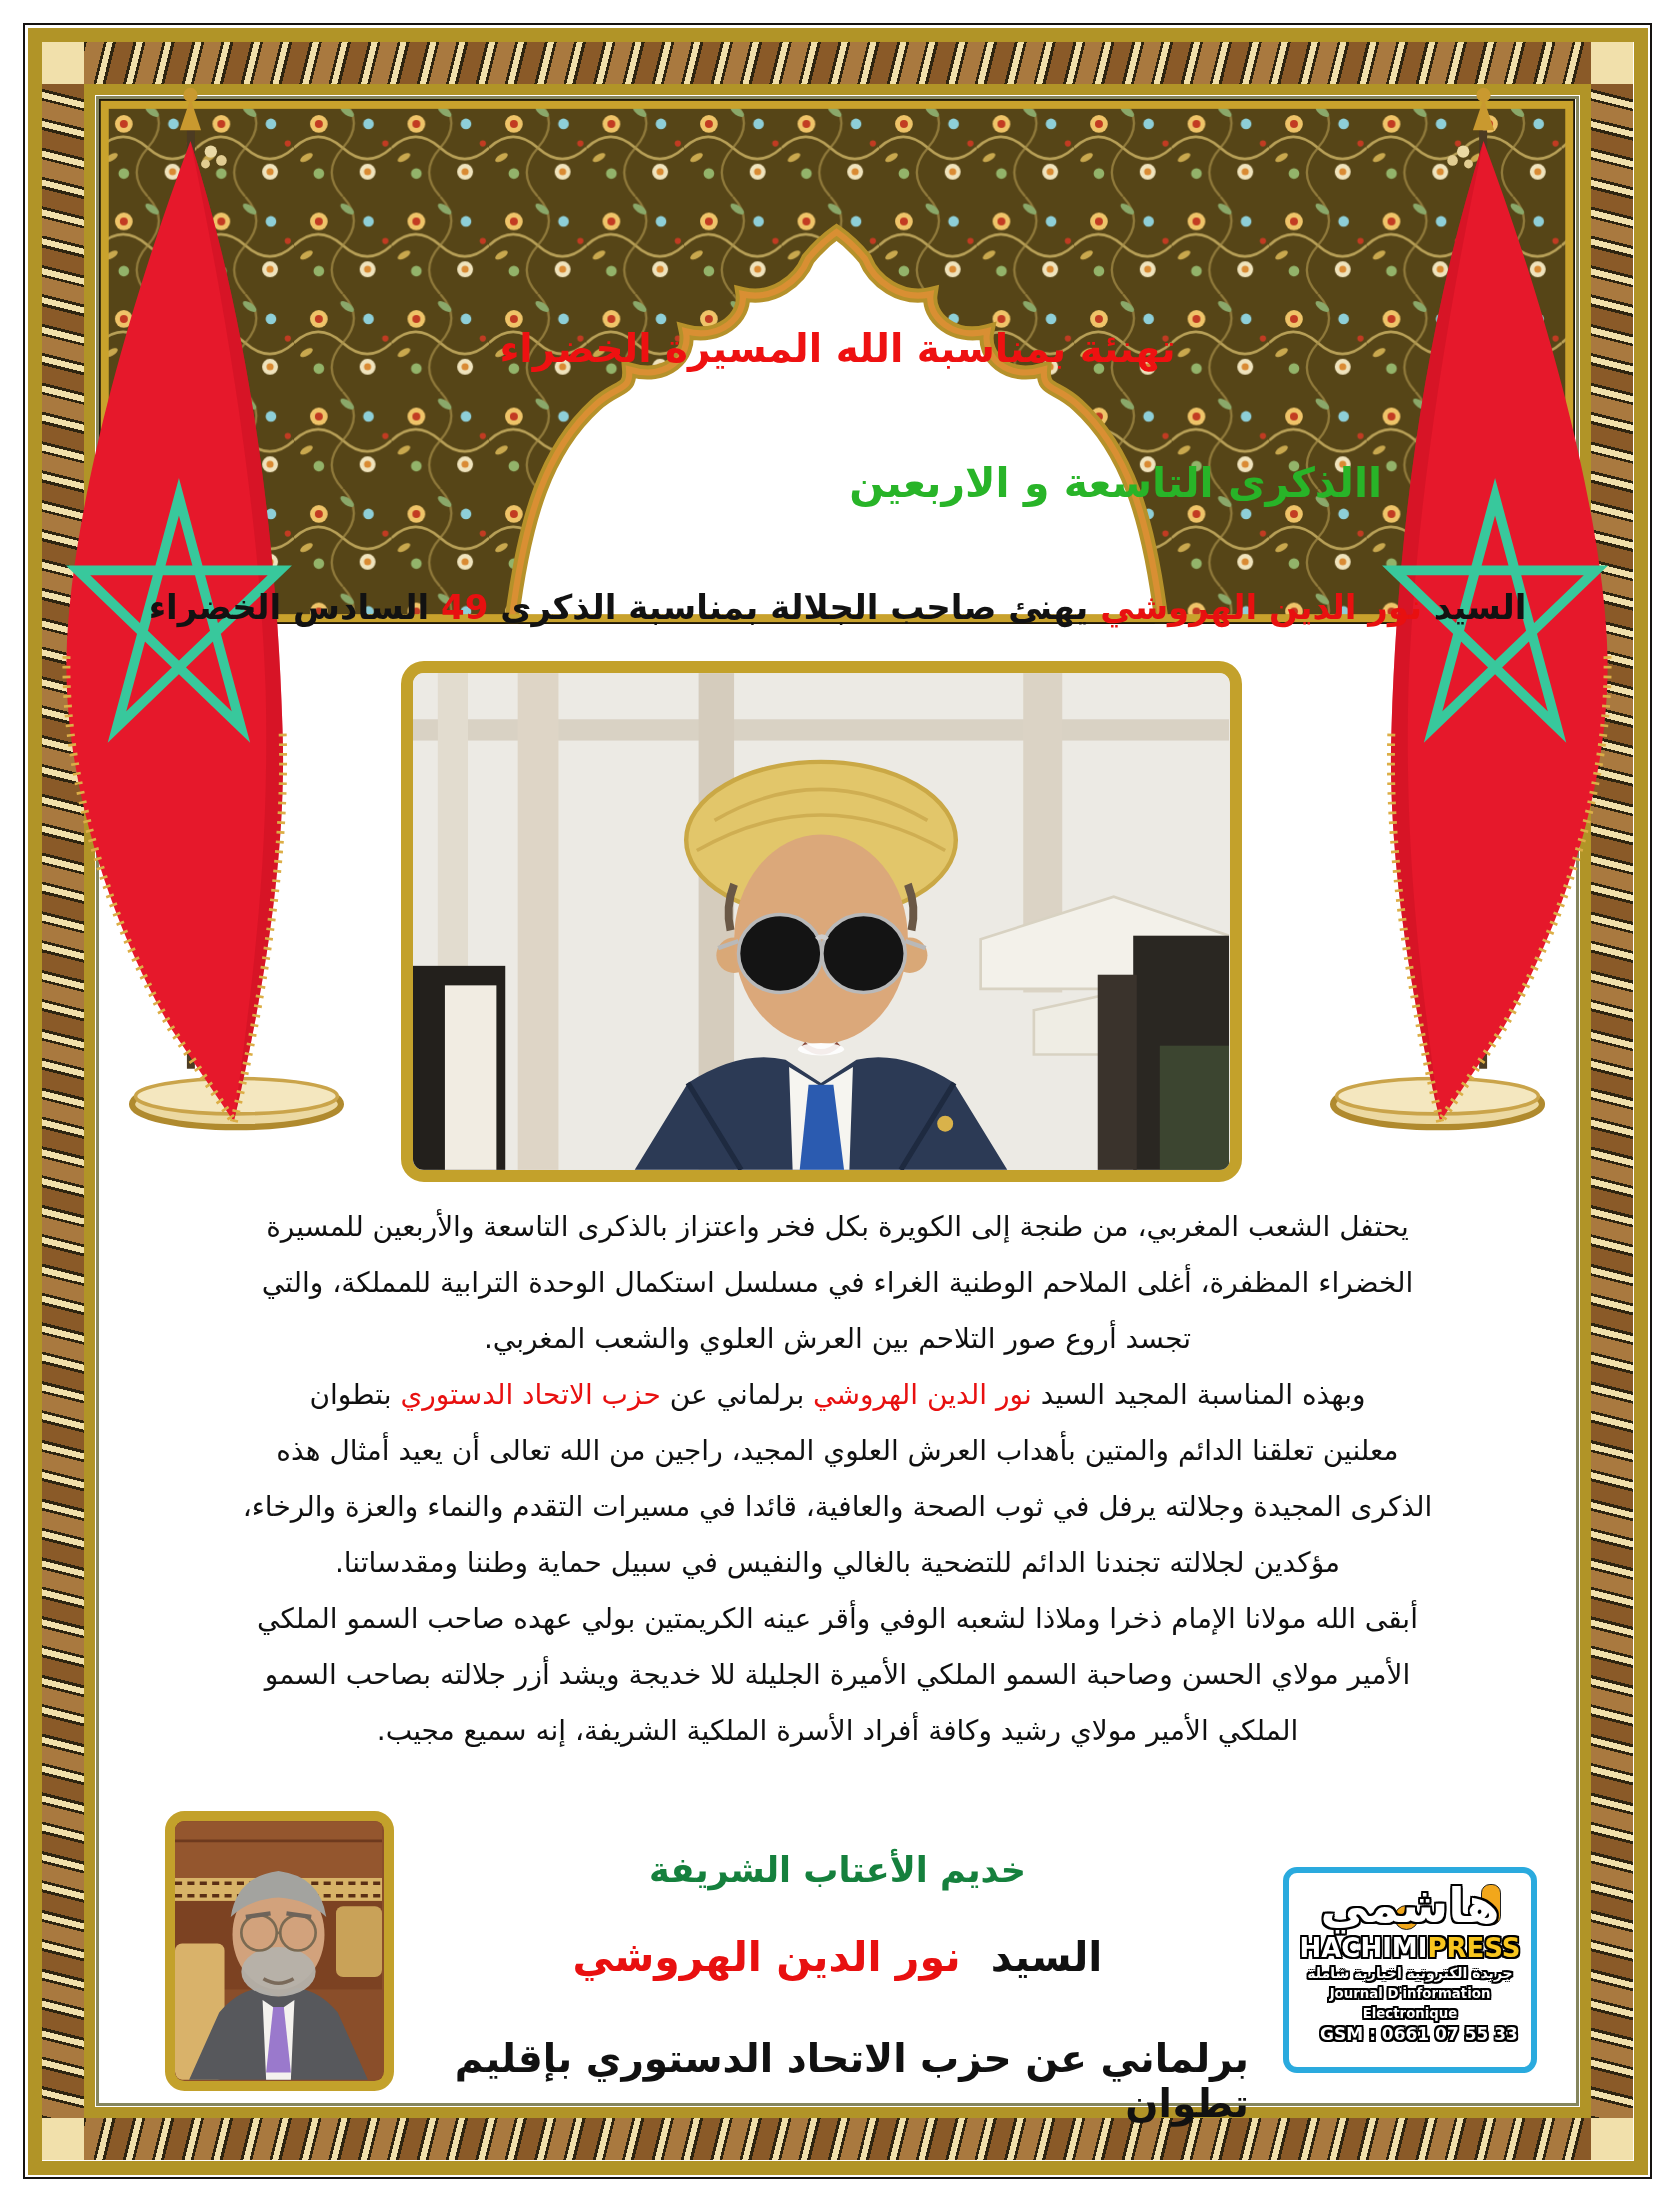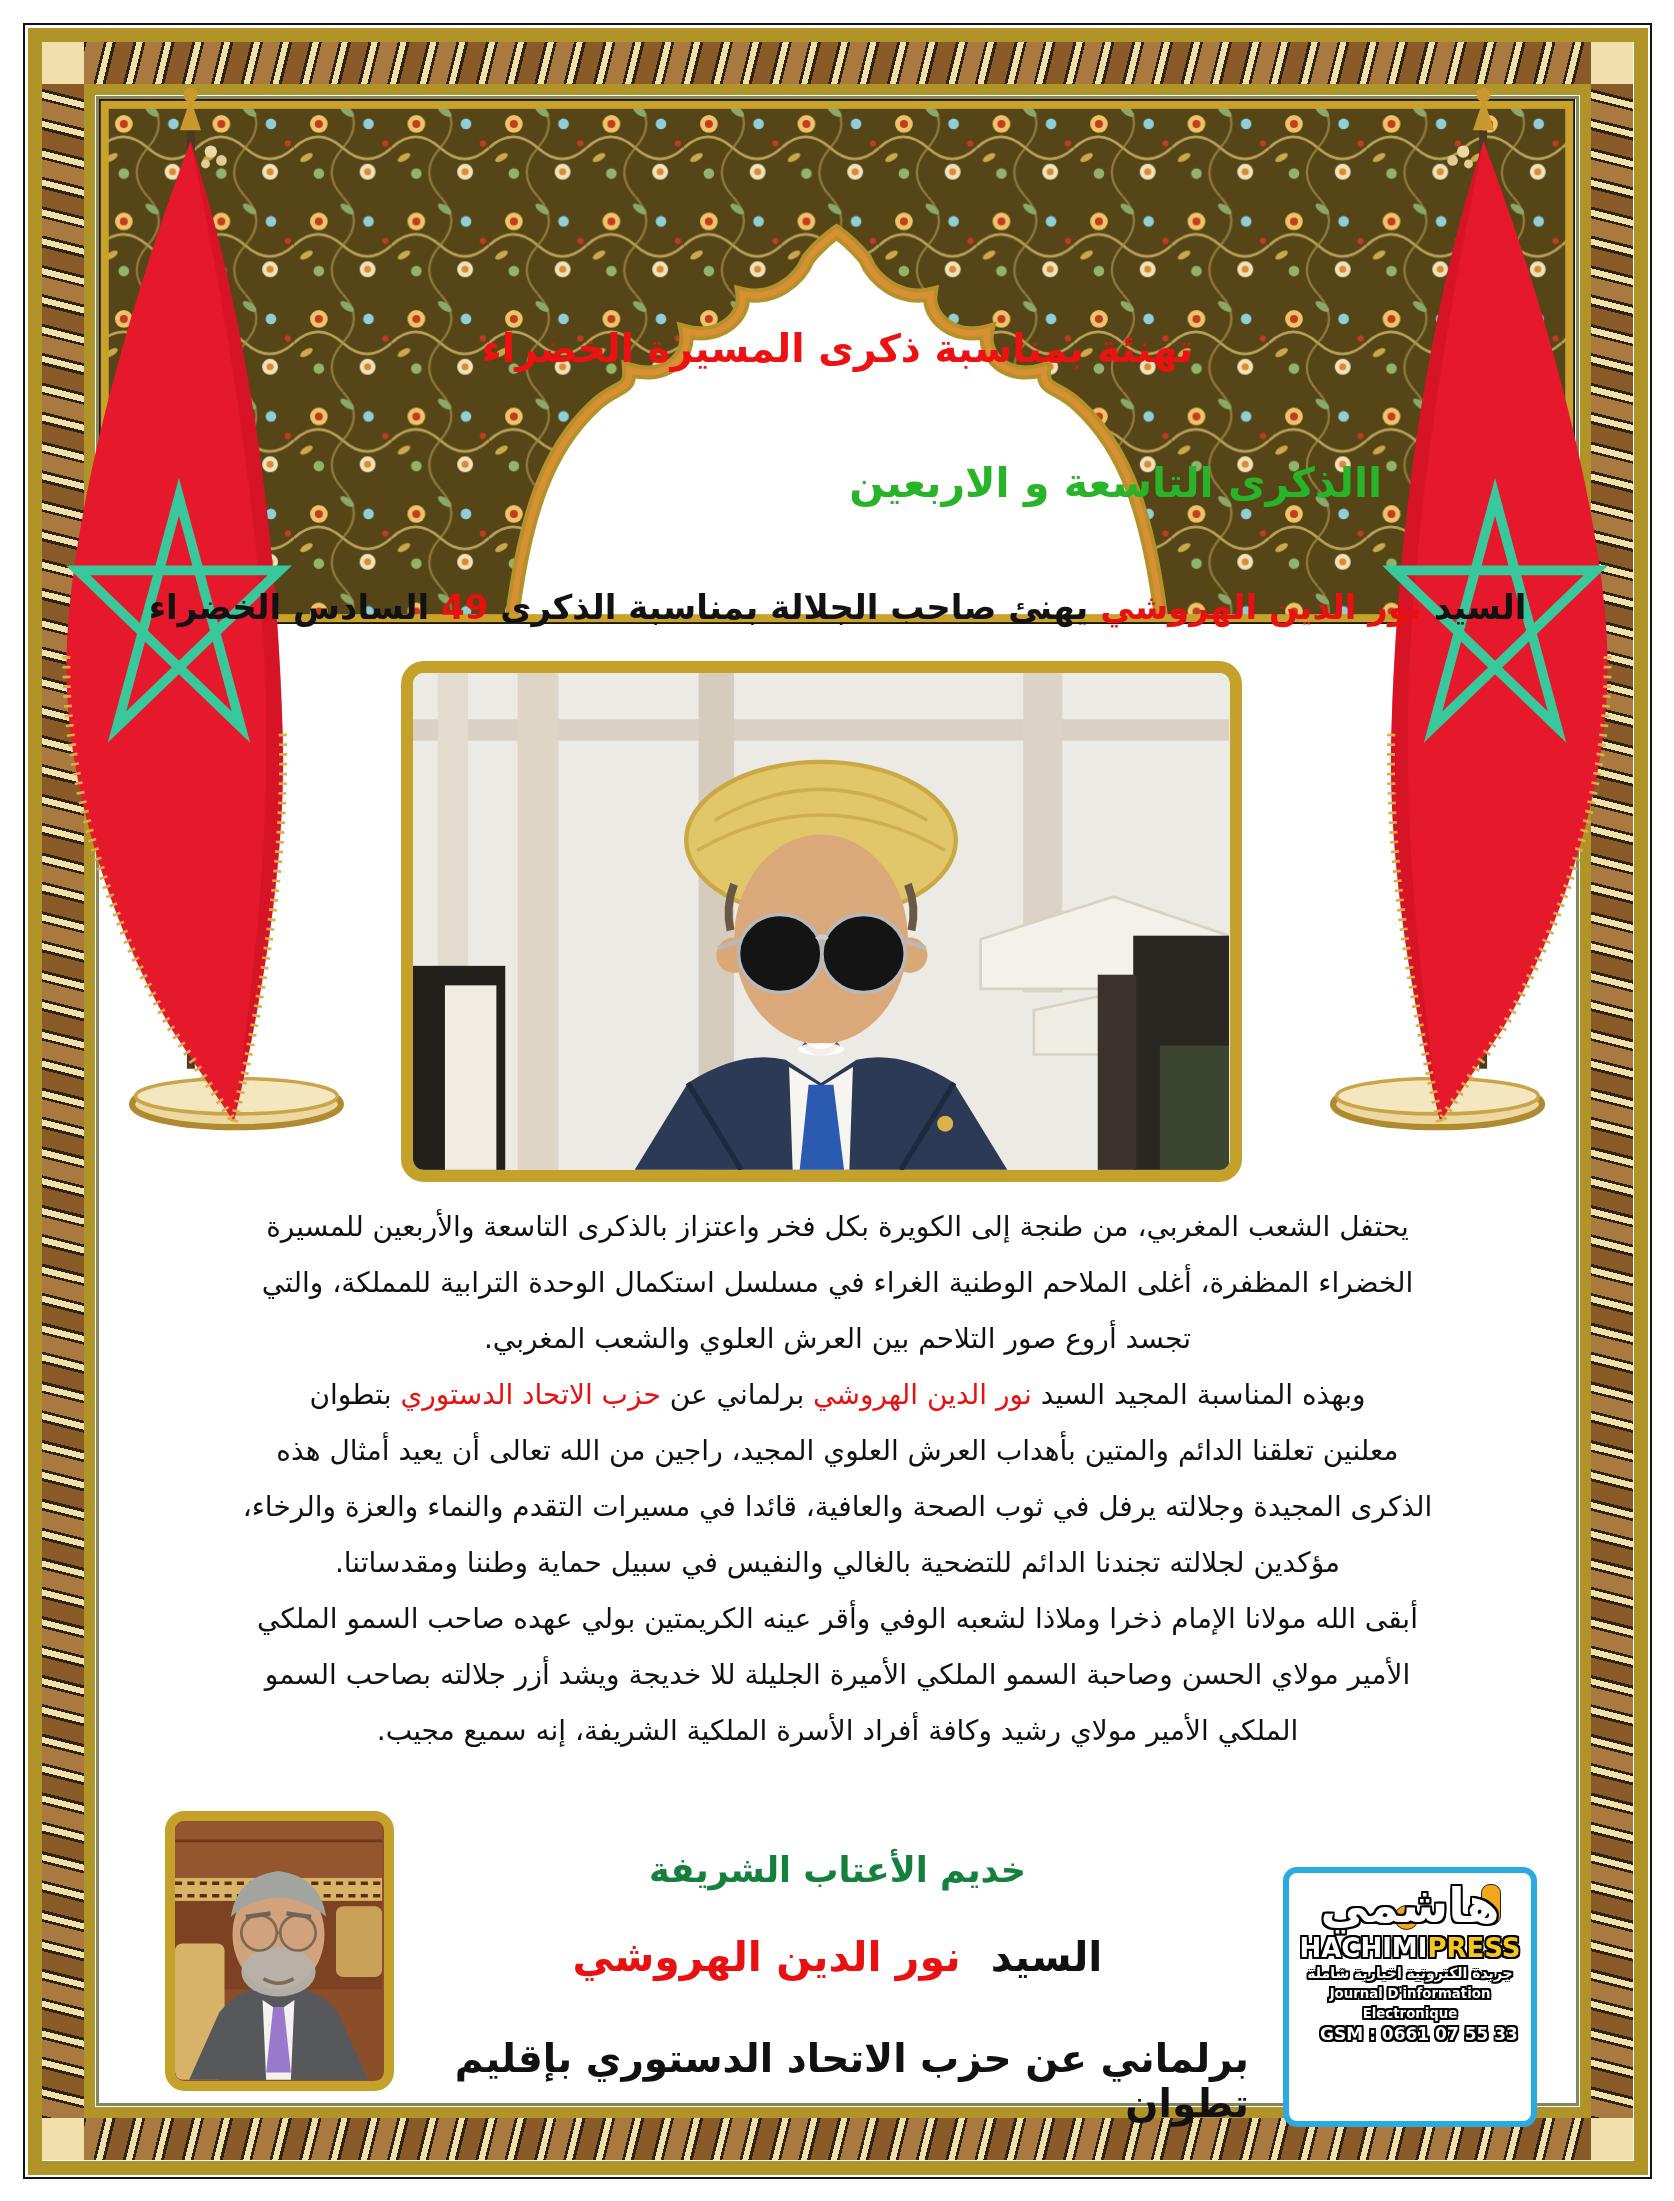--- a/index.html
+++ b/index.html
@@ -30,21 +30,21 @@
          border-radius:19.5px;box-sizing:border-box;overflow:hidden;background:#8a4e2a;z-index:5;}
   
   .bodywrap{left:113px;right:113px;top:1199px;text-align:center;direction:rtl;color:#101010;z-index:6;}
   .bline{font-size:28px;line-height:56px;white-space:nowrap;}
   
   .sig1{left:426px;right:426px;top:1850px;text-align:center;direction:rtl;font-size:35px;font-weight:bold;color:#15803d;z-index:6;}
   .sig2{left:426px;right:426px;top:1933px;text-align:center;direction:rtl;font-size:41px;font-weight:bold;color:#111;z-index:6;}
   .sig2 .red{margin-right:16px;}
   .sig3{left:426px;right:426px;top:2036px;text-align:right;direction:rtl;font-size:39px;font-weight:bold;color:#111;z-index:6;}
   
-  .logo-box{left:1283px;top:1867px;width:254px;height:260px;border:6.2px solid #2aaade;border-radius:14px;
+  .logo-box{left:1283px;top:1867px;width:254px;height:206px;border:6.2px solid #2aaade;border-radius:14px;
         box-sizing:border-box;background:#fff;text-align:center;z-index:6;overflow:hidden;}
   .outl{color:#fff;text-shadow:-1.8px -1.8px 0 #000,1.8px -1.8px 0 #000,-1.8px 1.8px 0 #000,1.8px 1.8px 0 #000,-1.8px 0 0 #000,1.8px 0 0 #000,0 -1.8px 0 #000,0 1.8px 0 #000;}
   .outly{color:#f7c51e;text-shadow:-1.8px -1.8px 0 #000,1.8px -1.8px 0 #000,-1.8px 1.8px 0 #000,1.8px 1.8px 0 #000,-1.8px 0 0 #000,1.8px 0 0 #000,0 -1.8px 0 #000,0 1.8px 0 #000;}
   .logo-callig{position:relative;margin-top:5.3px;font-size:48px;font-weight:bold;line-height:55px;direction:rtl;}
   .logo-dot{position:absolute;left:105px;top:26.6px;width:23px;height:23px;border-radius:50%;background:#f2a71b;border:1.8px solid #222;z-index:0;}
   .logo-j{position:absolute;right:30px;top:5.3px;width:17.7px;height:39px;border-radius:8.9px;background:#f2a71b;border:1.8px solid #222;z-index:0;}
   .logo-brand{font-size:26px;font-weight:bold;letter-spacing:0px;line-height:30px;font-family:"DejaVu Sans",sans-serif;}
   .logo-tag-ar{font-size:14px;font-weight:bold;line-height:21px;direction:rtl;}
   .logo-tag-fr{font-size:13.3px;font-weight:bold;line-height:19.5px;}
   .logo-gsm{font-size:17px;font-weight:bold;line-height:23px;padding-left:18px;}
@@ -96,21 +96,21 @@
            C996,290 1024,318 1066,305 C1064,330 1079,322 1104,345 C1159,395 1184,470 1199,592"></path>
       <path fill="none" stroke="#d98f33" stroke-width="7" d="M465,592 C480,470 505,395 560,345 C585,322 600,330 598,305 C640,318 668,290 662,262
            C700,272 730,246 726,220 C760,228 790,205 800,180 Q815,162 832,150
            Q849,162 864,180 C874,205 904,228 938,220 C934,246 964,272 1002,262
            C996,290 1024,318 1066,305 C1064,330 1079,322 1104,345 C1159,395 1184,470 1199,592"></path>
       <rect x="6" y="6" width="1653" height="580" fill="none" stroke="#c9a22c" stroke-width="10"></rect>
       <rect x="1" y="1" width="1663" height="590" fill="none" stroke="#1c1708" stroke-width="2"></rect>
     </svg>
   </div>
 
-  <div class="abs t-red">تهنئة بمناسبة ذكرى المسيرة الخضراء</div>
+  <div class="abs t-red">تهنئة بمناسبة الله المسيرة الخضراء</div>
   <div class="abs t-green">االذكرى التاسعة و الاربعين</div>
   <div class="abs t-line3">
     <span>السيد</span> 
     <span class="red">نور الدين الهروشي</span> 
     <span>يهنئ صاحب الجلالة بمناسبة الذكرى</span> 
     <span class="red">49</span> 
     <span>السادس الخضراء</span>
   </div>
 
   <div class="abs z4 flagL">

